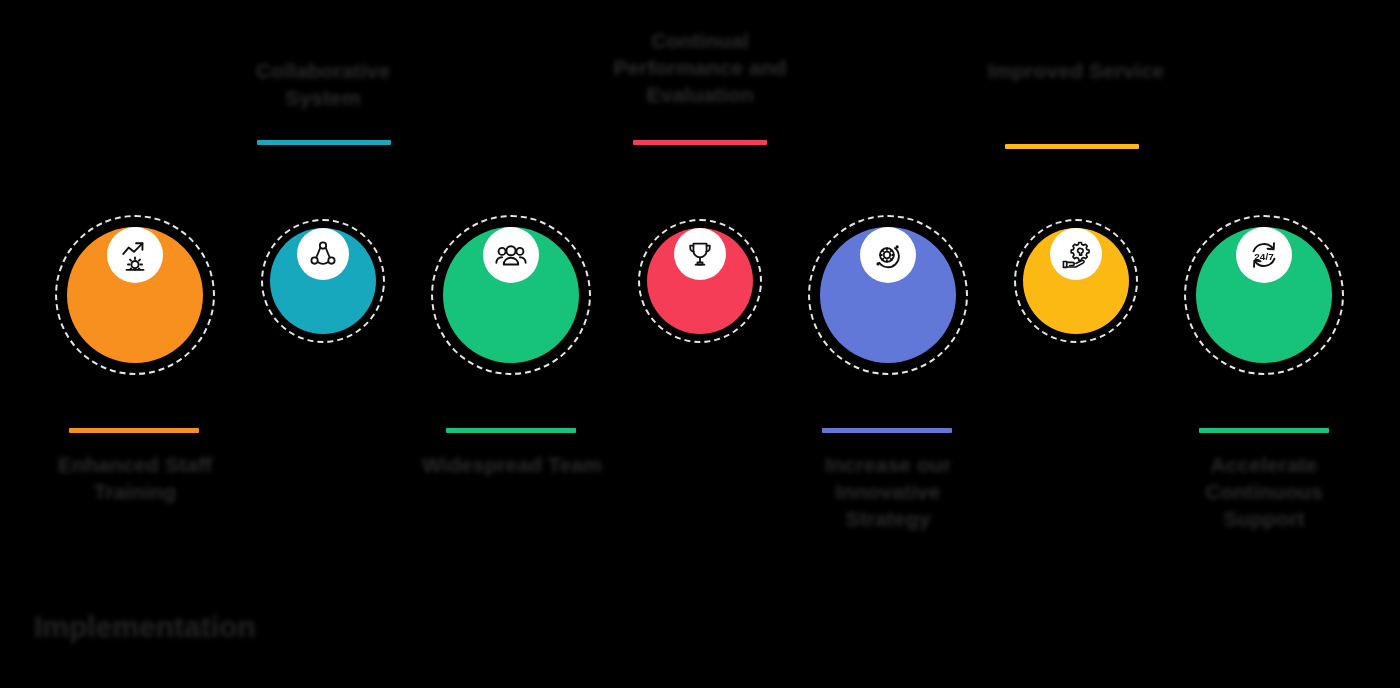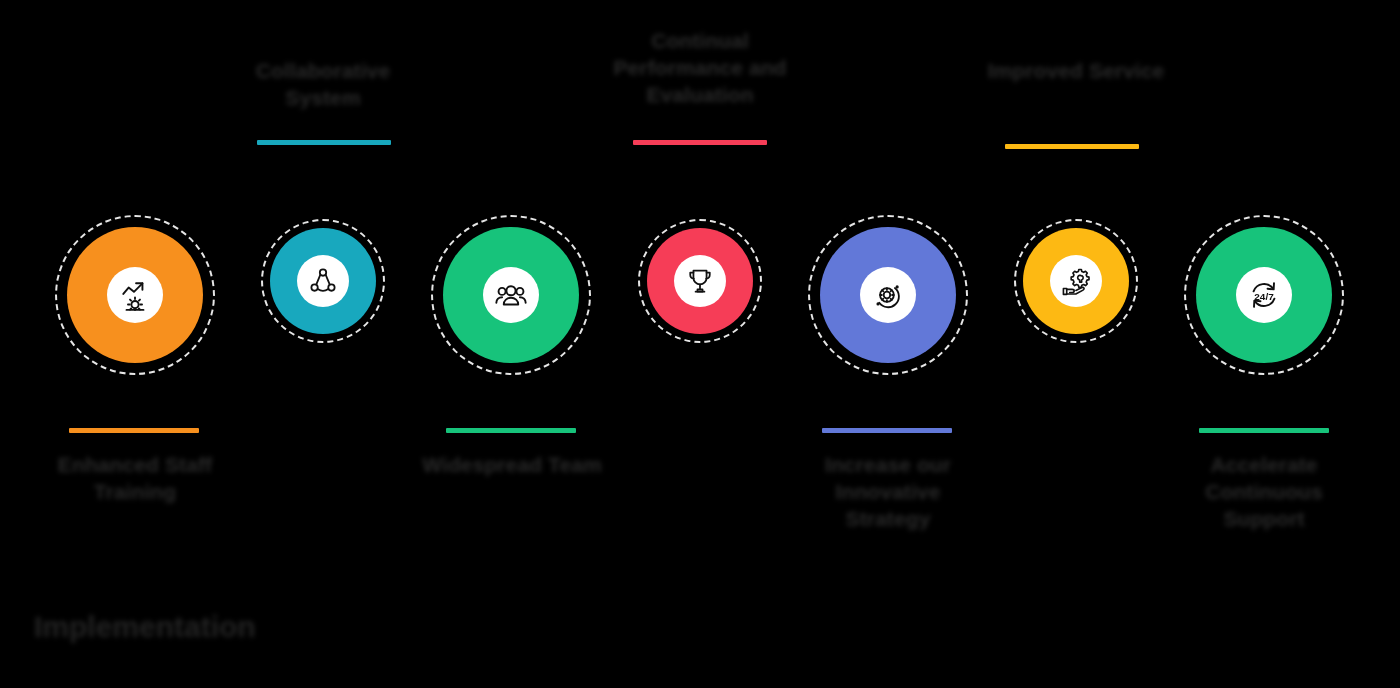--- a/index.html
+++ b/index.html
@@ -17,21 +17,21 @@
     position: absolute;
     border-radius: 50%;
     border: 2px dashed #ffffff;
     opacity: 0.9;
     box-sizing: border-box;
   }
   .disc {
     position: absolute;
     border-radius: 50%;
     display: flex;
-    align-items: center;
+    align-items: flex-start;
     justify-content: center;
   }
   .badge {
     width: 56px; height: 56px;
     background: #ffffff;
     border-radius: 50%;
     display: flex;
     align-items: center;
     justify-content: center;
   }

